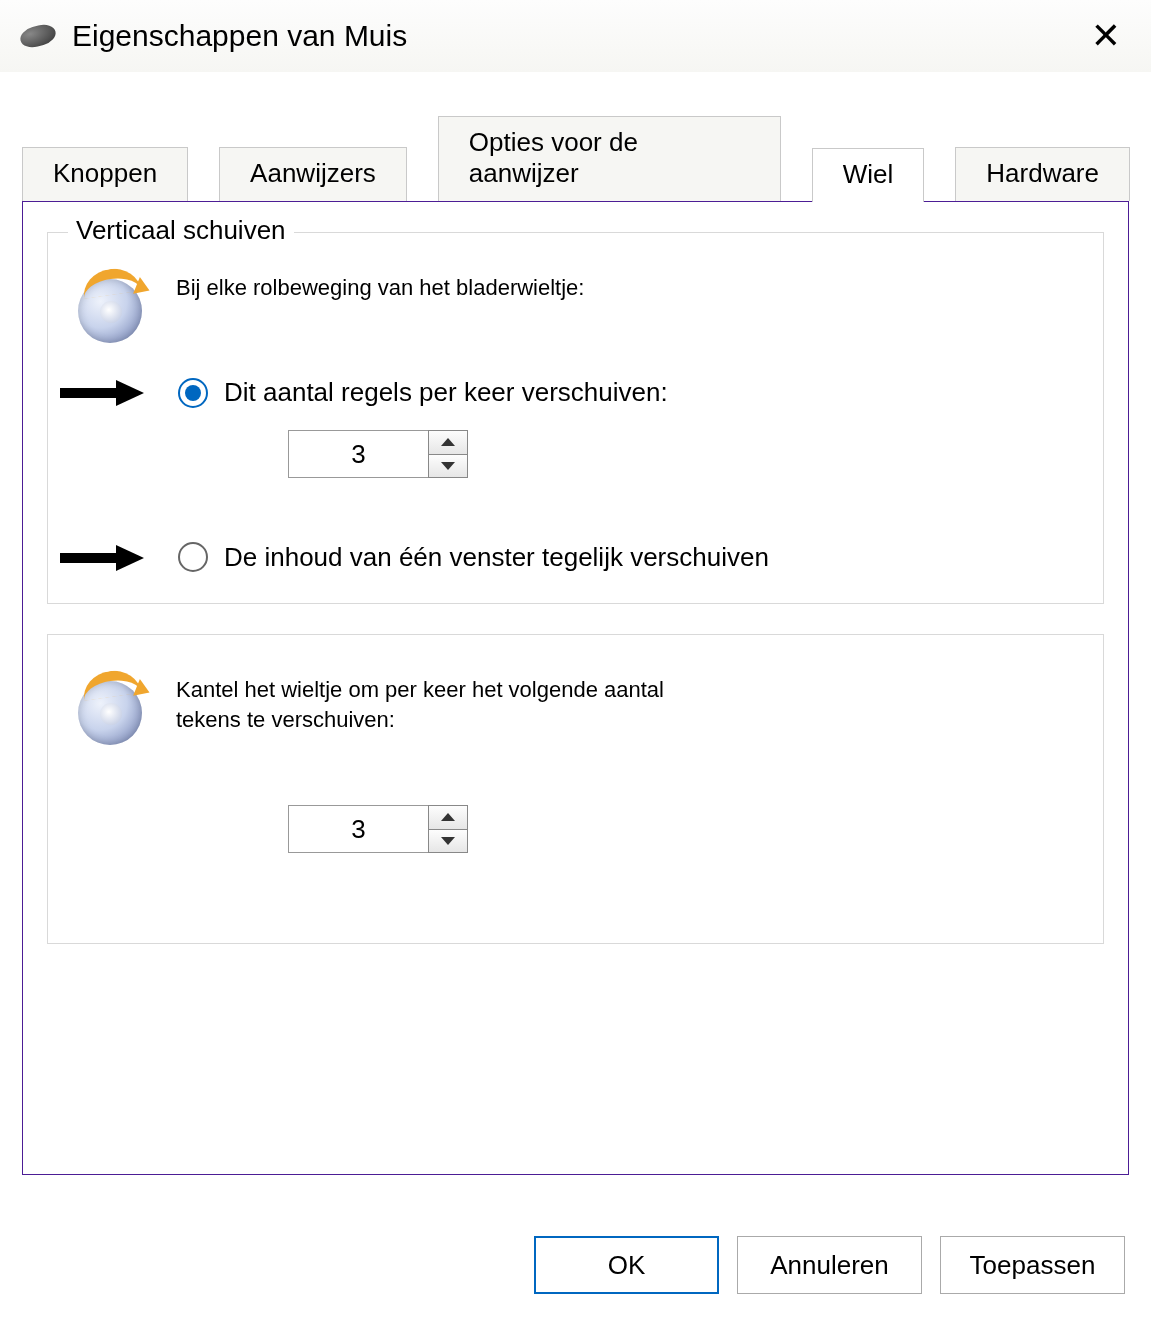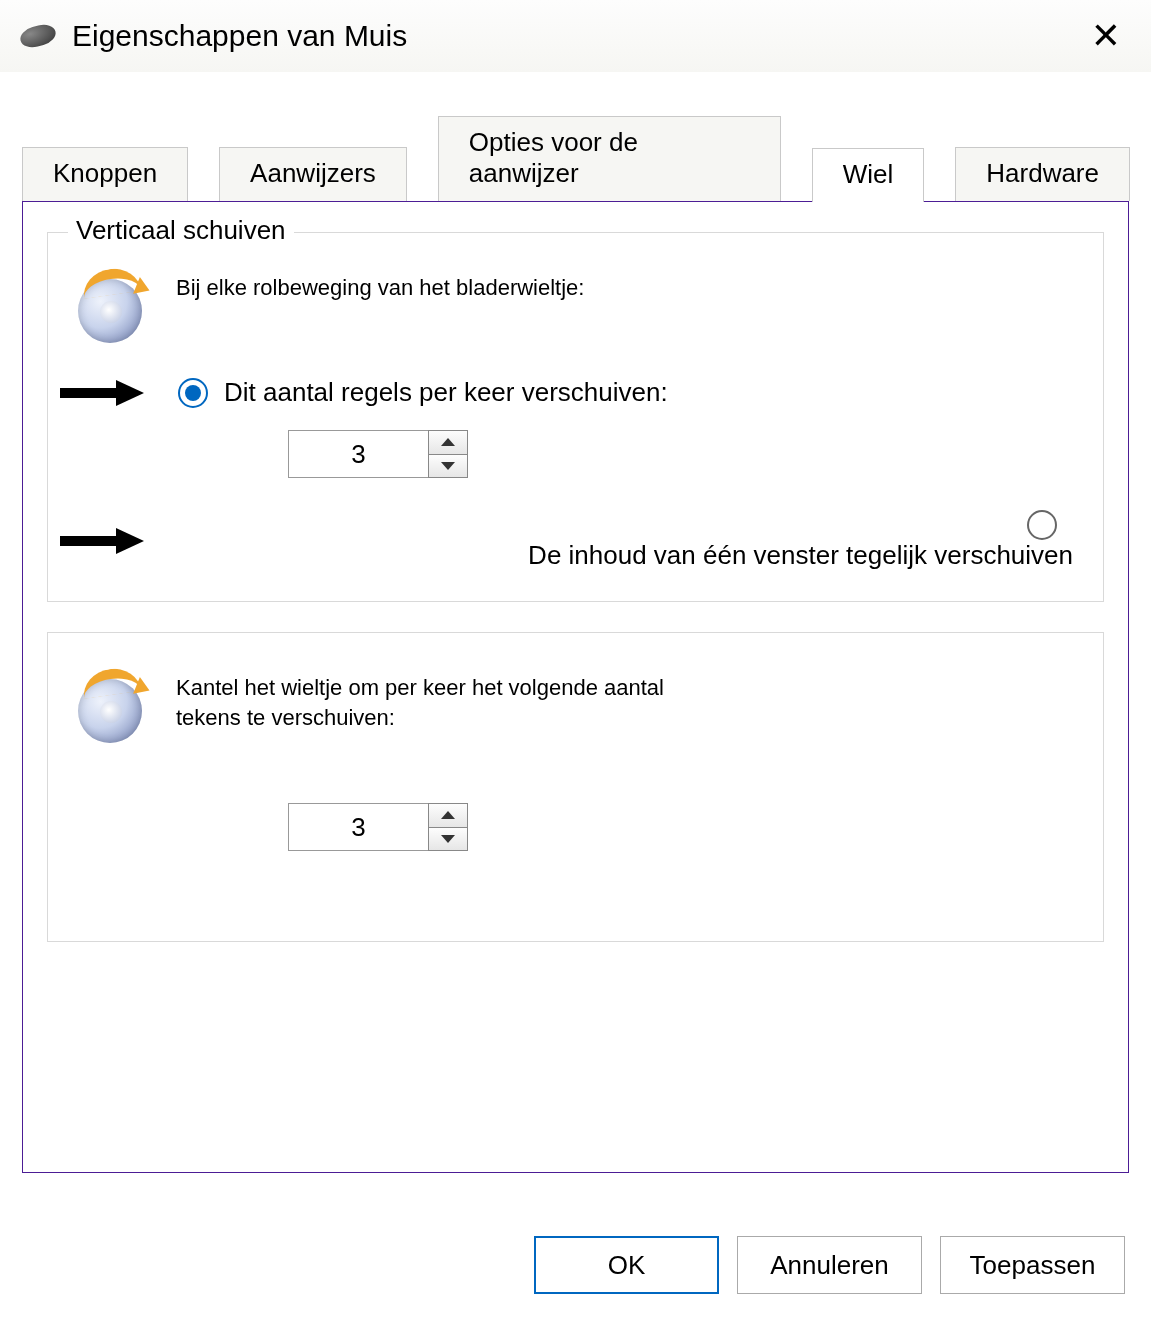--- a/index.html
+++ b/index.html
@@ -181,25 +181,24 @@
   align-items: center;
   justify-content: center;
   background: linear-gradient(#fdfdfd,#e6e6e6);
   border: none;
   cursor: default;
 }
 .spin-btn + .spin-btn { border-top: 1px solid #888; }
 .spin-btn svg { display: block; }
 .radio-row2 {
   display: flex;
-  align-items: flex-end;
-  margin-top: 32px;
+  align-items: flex-start;
+  margin-top: 64px;
   margin-left: 100px;
   position: relative;
-  flex-direction: column;
 }
 
 .fs2 .spinner-row { margin-left: 210px; margin-top: 60px; }
 .footer-buttons {
   position: absolute;
   right: 26px;
   bottom: 24px;
   display: flex;
   gap: 18px;
 }

